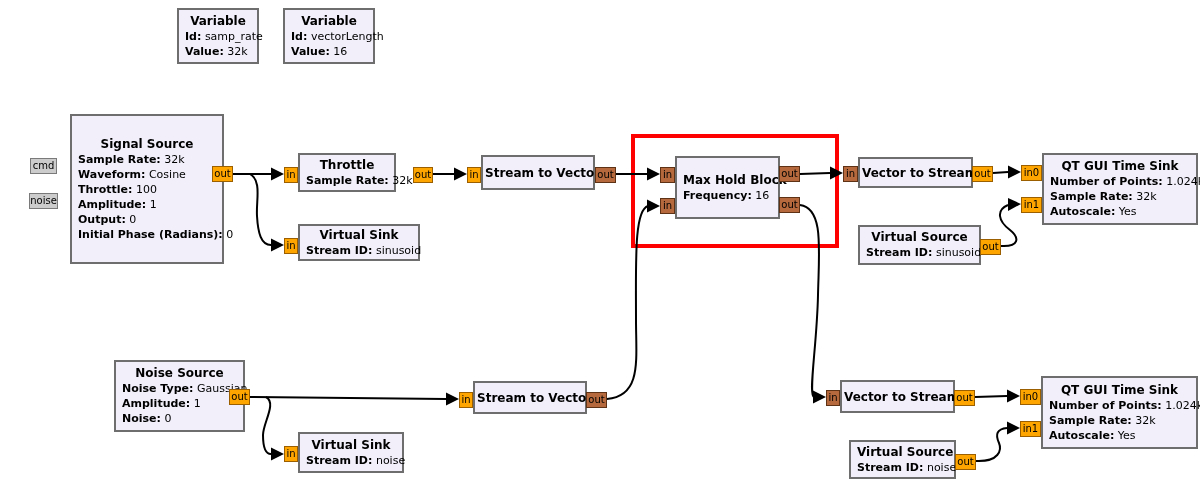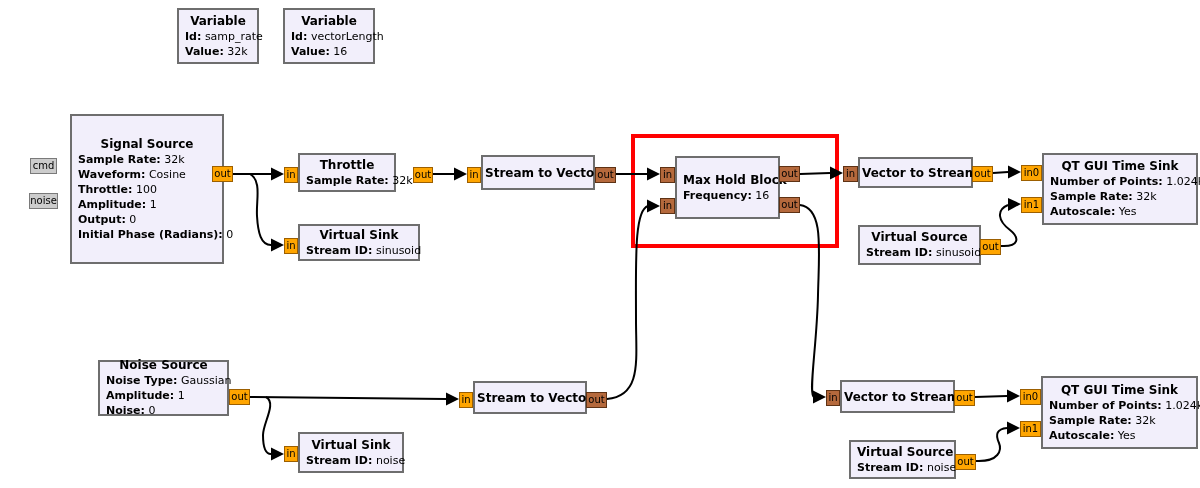--- a/index.html
+++ b/index.html
@@ -135,21 +135,21 @@
     <div class="param"><span class="plabel">Number of Points:</span> <span>1.024k</span></div>
     <div class="param"><span class="plabel">Sample Rate:</span> <span>32k</span></div>
     <div class="param"><span class="plabel">Autoscale:</span> <span>Yes</span></div>
   </div>
 
   <div class="block" style="left:858px;top:225px;width:123px;height:40px">
     <div class="title">Virtual Source</div>
     <div class="param"><span class="plabel">Stream ID:</span> <span>sinusoid</span></div>
   </div>
 
-  <div class="block" style="left:98px;top:360px;width:131px;height:56px">
+  <div class="block" style="left:114px;top:360px;width:131px;height:72px">
     <div class="title">Noise Source</div>
     <div class="param"><span class="plabel">Noise Type:</span> <span>Gaussian</span></div>
     <div class="param"><span class="plabel">Amplitude:</span> <span>1</span></div>
     <div class="param"><span class="plabel">Noise:</span> <span>0</span></div>
   </div>
 
   <div class="block" style="left:298px;top:432px;width:106px;height:41px">
     <div class="title">Virtual Sink</div>
     <div class="param"><span class="plabel">Stream ID:</span> <span>noise</span></div>
   </div>

